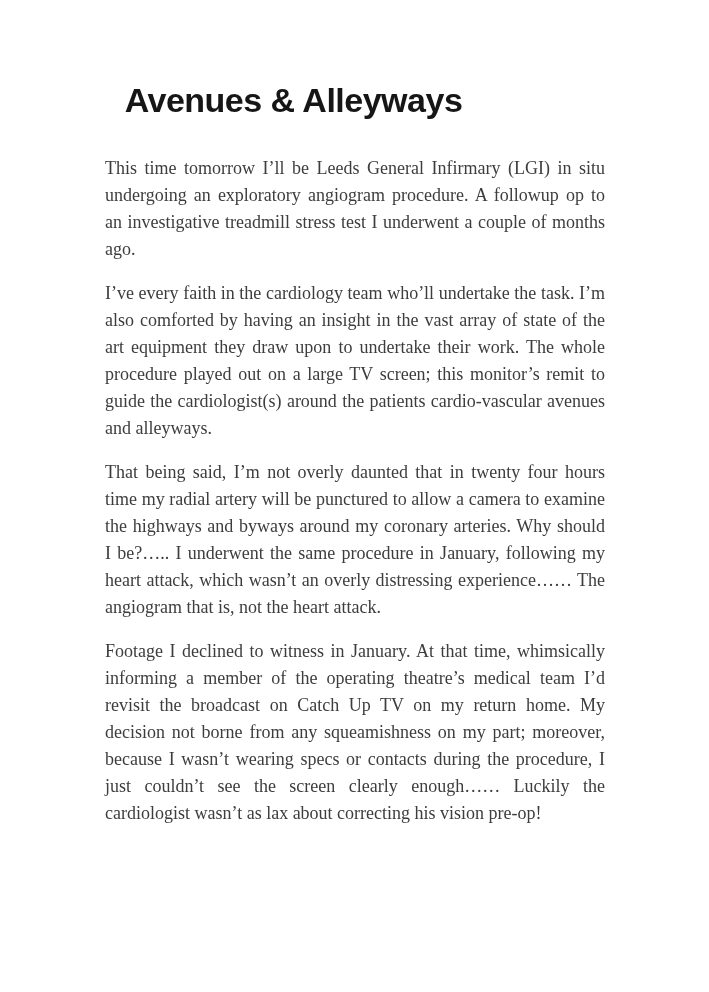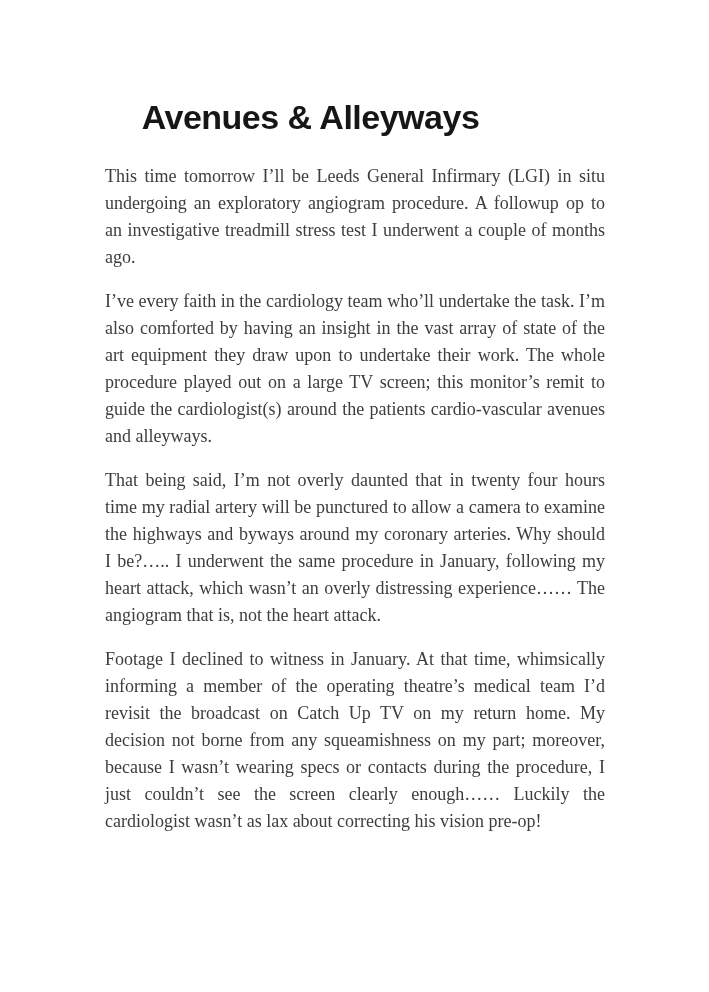--- a/index.html
+++ b/index.html
@@ -13,37 +13,37 @@
     height: 992px;
     background: #ffffff;
     font-family: "Liberation Serif", serif;
     overflow: hidden;
   }
   .title {
     position: absolute;
     top: 80px;
     left: 0;
     width: 587px;
-    margin: 17px;
+    margin: 0;
     text-align: center;
     font-family: "Liberation Sans", sans-serif;
     font-weight: 700;
     font-size: 34px;
     line-height: 40px;
     letter-spacing: -0.5px;
     color: #161616;
   }
   .content {
     position: absolute;
     top: 147px;
     left: 105px;
     width: 500px;
   }
   .content p {
-    margin: 16px 0 17px 0;
+    margin: 8px 0 17px 0;
     font-size: 18px;
     line-height: 27px;
     color: #3d3d3d;
     text-align: justify;
     text-justify: inter-word;
   }
   .page-number {
     position: absolute;
     top: 938px;
     left: 0;

